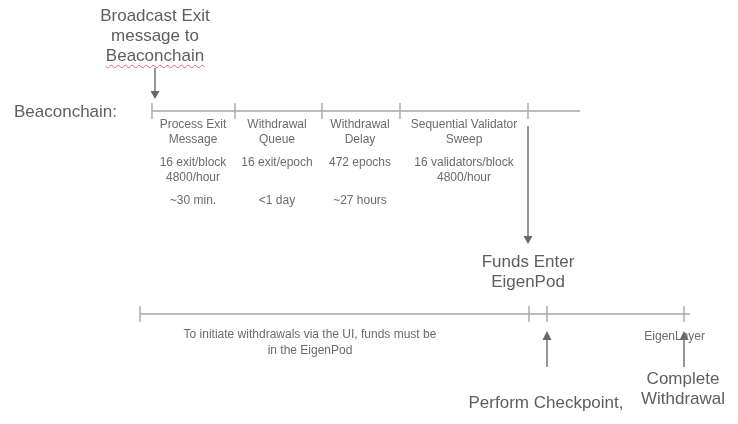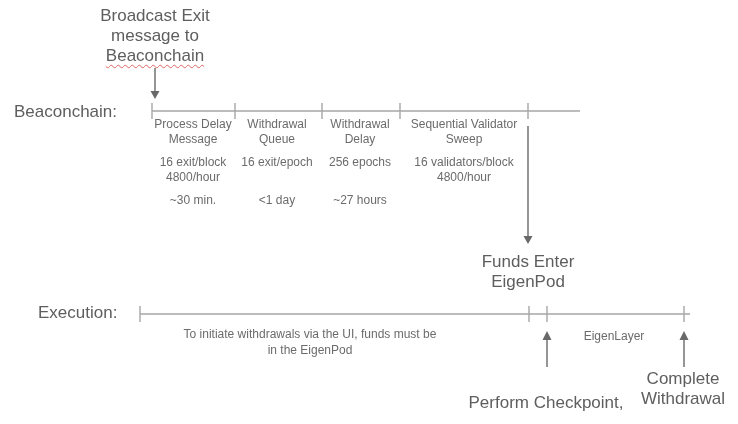--- a/index.html
+++ b/index.html
@@ -66,21 +66,21 @@
   <div class="abs big" style="left:75px;top:6px;width:160px;">
     <span class="block">Broadcast Exit</span>
     <span class="block">message to</span>
     <span class="block squiggle">Beaconchain</span>
   </div>
 
   <div class="abs row-label" style="left:14px;top:101px;">Beaconchain:</div>
 
   <div class="stage" style="left:133px;width:120px;">
     <div class="stage-name">
-      <span class="block">Process Delay</span>
+      <span class="block">Process Exit</span>
       <span class="block">Message</span>
     </div>
     <div class="stage-rate">
       <span class="block">16 exit/block</span>
       <span class="block">4800/hour</span>
     </div>
     <div class="stage-duration">~30 min.</div>
   </div>
 
   <div class="stage" style="left:217px;width:120px;">
@@ -93,21 +93,21 @@
     </div>
     <div class="stage-duration">&lt;1 day</div>
   </div>
 
   <div class="stage" style="left:300px;width:120px;">
     <div class="stage-name">
       <span class="block">Withdrawal</span>
       <span class="block">Delay</span>
     </div>
     <div class="stage-rate">
-      <span class="block">256 epochs</span>
+      <span class="block">472 epochs</span>
       <span class="block"></span>
     </div>
     <div class="stage-duration">~27 hours</div>
   </div>
 
   <div class="stage" style="left:384px;width:160px;">
     <div class="stage-name">
       <span class="block">Sequential Validator</span>
       <span class="block">Sweep</span>
     </div>
@@ -115,28 +115,27 @@
       <span class="block">16 validators/block</span>
       <span class="block">4800/hour</span>
     </div>
   </div>
 
   <div class="abs big" style="left:458px;top:252px;width:140px;">
     <span class="block">Funds Enter</span>
     <span class="block">EigenPod</span>
   </div>
 
-  <div class="abs row-label" style="left:38px;top:302px;">Execution:</div>
 
   <div class="abs small-note" style="left:170px;top:326px;width:280px;">
     <span class="block">To initiate withdrawals via the UI, funds must be</span>
     <span class="block">in the EigenPod</span>
   </div>
 
-  <div class="abs small-note" style="left:549px;top:328px;width:130px;">
+  <div class="abs small-note" style="left:575px;top:328px;width:130px;text-align:right;">
     <span class="block">EigenLayer</span>
   </div>
 
   <div class="abs big" style="left:446px;top:369px;width:200px;margin-top:24px;">
     <span class="block">Perform Checkpoint,</span>
     <span class="block">Queue Withdrawal</span>
   </div>
 
   <div class="abs big" style="left:627px;top:369px;width:112px;">
     <span class="block">Complete</span>

